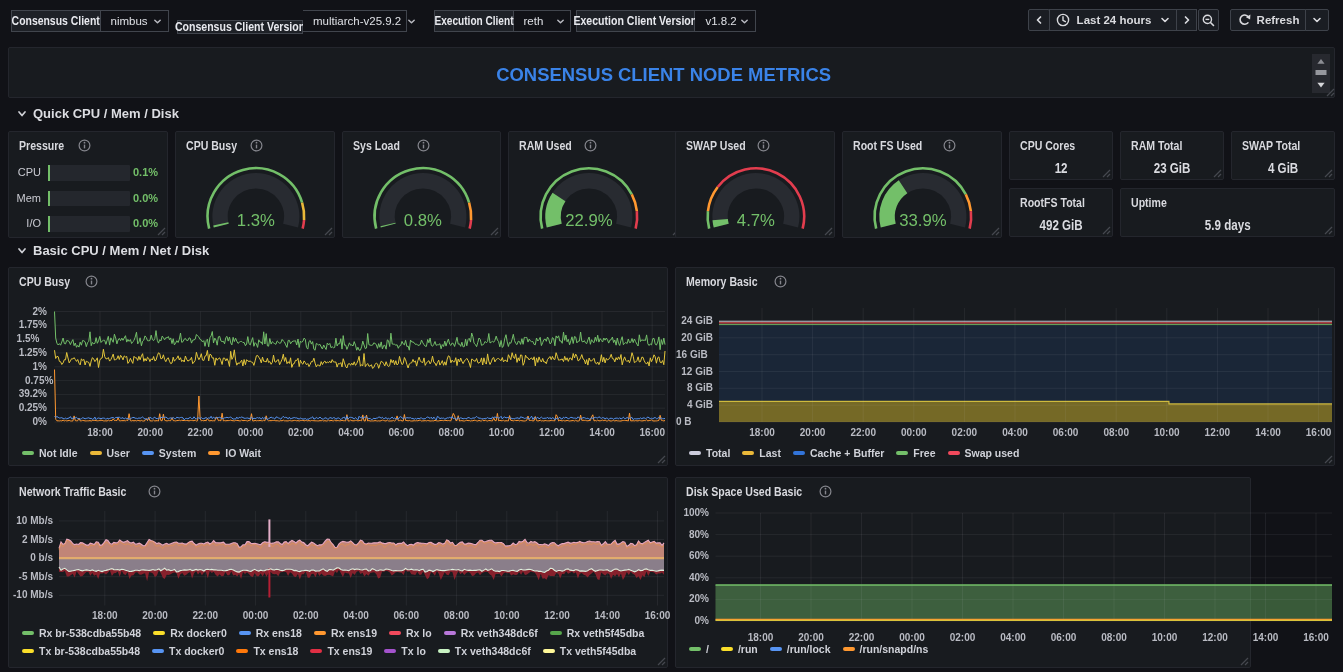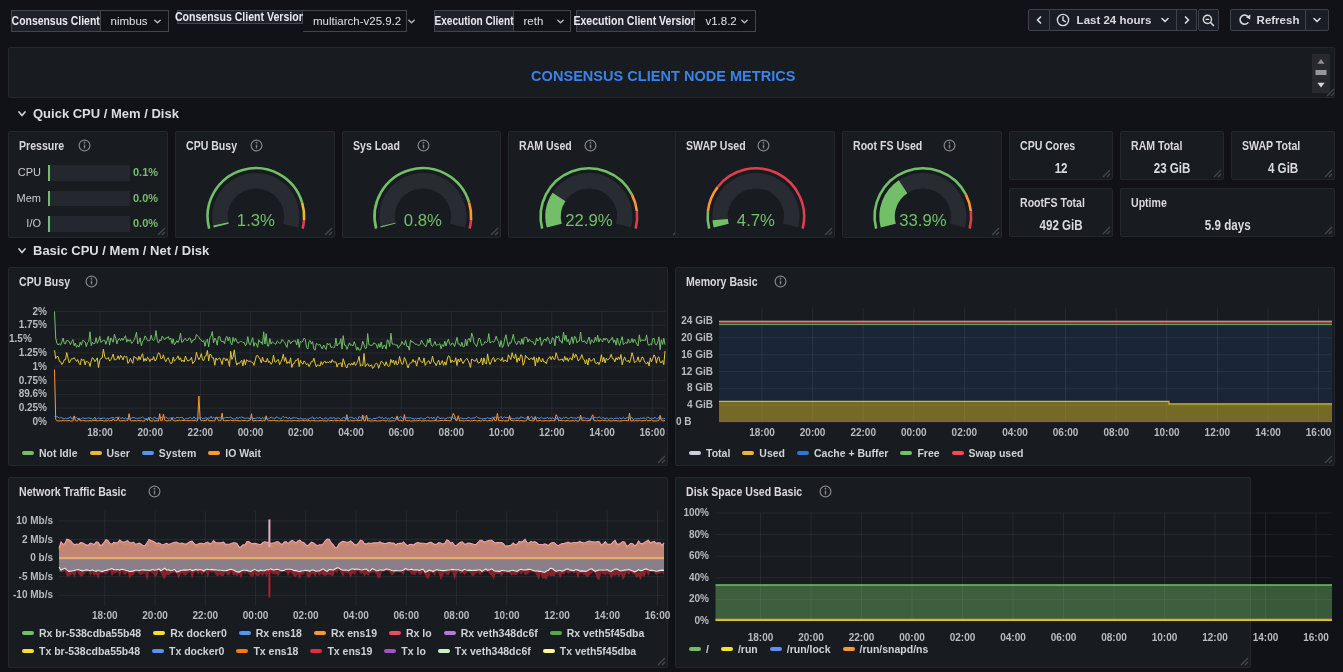--- a/index.html
+++ b/index.html
@@ -20,21 +20,21 @@
 .statv{position:absolute;width:100%;text-align:center;font-size:14.5px;font-weight:700;color:#dadbe0;transform:scaleX(0.8);}
 .axl{position:absolute;font-size:10px;font-weight:700;color:#b9bbc3;white-space:nowrap;}
 </style></head><body>
 <div class="vlab" style="left:11px;top:10px;width:89.5px;height:22px">
     <span style="transform:scaleX(0.87);white-space:nowrap">Consensus Client</span>
   </div>
 <div class="vval" style="left:100.5px;top:10px;width:68.5px;height:22px">nimbus</div>
 <svg class="abs" style="left:152.5px;top:17px" width="9" height="9" viewBox="0 0 10 10">
     <polyline points="2,3.5 5,6.5 8,3.5" fill="none" stroke="#b9bac1" stroke-width="1.6" stroke-linecap="round" stroke-linejoin="round"></polyline>
   </svg>
-<div class="vlab" style="left:177px;top:10px;width:126px;height:14px">
+<div class="vlab" style="left:177px;top:20px;width:126px;height:14px">
     <span style="transform:scaleX(0.88);white-space:nowrap">Consensus Client Version</span>
   </div>
 <div class="vval" style="left:303px;top:10px;width:104px;height:22px">multiarch-v25.9.2</div>
 <svg class="abs" style="left:407px;top:17px" width="9" height="9" viewBox="0 0 10 10">
     <polyline points="2,3.5 5,6.5 8,3.5" fill="none" stroke="#b9bac1" stroke-width="1.6" stroke-linecap="round" stroke-linejoin="round"></polyline>
   </svg>
 <div class="vlab" style="left:433.5px;top:10px;width:80px;height:22px">
     <span style="transform:scaleX(0.84);white-space:nowrap">Execution Client</span>
   </div>
 <div class="vval" style="left:513.5px;top:10px;width:57px;height:22px">reth</div>
@@ -81,21 +81,21 @@
       <polygon points="13.4,1.6 13.1,6.6 9.0,4.2" fill="#d9dade"></polygon>
     </svg>
     <span>Refresh</span>
   </div>
 <div class="tbtn" style="left:1305px;top:9px;width:24px;height:22px;border-top-left-radius:0;border-bottom-left-radius:0">
     <svg width="10" height="10" viewBox="0 0 10 10">
       <polyline points="2,3.5 5,6.5 8,3.5" fill="none" stroke="#d9dade" stroke-width="1.6" stroke-linecap="round" stroke-linejoin="round"></polyline>
     </svg>
   </div>
 <div class="panel" style="left:8px;top:47px;width:1327px;height:50.5px"></div>
-<div class="abs" style="left:8px;top:47px;width:1311px;height:50.5px;padding-top:6px;box-sizing:border-box;display:flex;align-items:center;justify-content:center;font-size:15px;font-weight:700;color:#3a83e8;">
+<div class="abs" style="left:8px;top:47px;width:1311px;height:50.5px;padding-top:6px;box-sizing:border-box;display:flex;align-items:center;justify-content:center;font-size:19px;font-weight:700;color:#3a83e8;">
     <span style="transform:scaleX(0.97)">CONSENSUS CLIENT NODE METRICS</span>
   </div>
 <div class="abs" style="left:1311.5px;top:54px;width:18px;height:39px;background:#27292f"><svg width="18" height="39" viewBox="0 0 18 39">
       <polygon points="9,5 12.6,9.8 5.4,9.8" fill="#8c8e94"></polygon>
       <rect x="3.5" y="16" width="11" height="5" fill="#95979d"></rect>
       <polygon points="9,33.6 12.6,28.8 5.4,28.8" fill="#d6d7da"></polygon>
     </svg></div>
 <svg class="abs" style="left:1326px;top:88px" width="9" height="9" viewBox="0 0 9 9">
     <line x1="8" y1="1" x2="1" y2="8" stroke="#45484f" stroke-width="1.2"></line>
     <line x1="8" y1="5" x2="5" y2="8" stroke="#45484f" stroke-width="1.2"></line>
@@ -304,25 +304,25 @@
       <line x1="542.8" y1="43.5" x2="542.8" y2="154.0" stroke="rgba(204,204,220,0.08)" stroke-width="1"></line>
       <line x1="593.0" y1="43.5" x2="593.0" y2="154.0" stroke="rgba(204,204,220,0.08)" stroke-width="1"></line>
       <line x1="643.2" y1="43.5" x2="643.2" y2="154.0" stroke="rgba(204,204,220,0.08)" stroke-width="1"></line>
       <path d="M45.5,101.5 L46.7,151.2 L47.9,152.8 L49.2,152.8 L50.4,152.9 L51.6,152.7 L52.8,152.9 L54.1,152.1 L55.3,152.9 L56.5,152.4 L57.7,152.9 L59.0,152.7 L60.2,152.4 L61.4,152.9 L62.6,153.0 L63.9,152.9 L65.1,147.9 L66.3,152.6 L67.5,152.8 L68.7,152.8 L70.0,150.1 L71.2,152.9 L72.4,152.8 L73.6,152.4 L74.9,152.6 L76.1,152.9 L77.3,152.9 L78.5,152.8 L79.8,152.8 L81.0,152.6 L82.2,153.0 L83.4,152.5 L84.7,152.5 L85.9,152.3 L87.1,152.6 L88.3,152.8 L89.5,152.7 L90.8,152.4 L92.0,152.2 L93.2,152.4 L94.4,152.8 L95.7,152.9 L96.9,152.8 L98.1,153.0 L99.3,152.1 L100.6,152.8 L101.8,152.4 L103.0,152.7 L104.2,150.8 L105.4,152.5 L106.7,152.4 L107.9,152.6 L109.1,149.7 L110.3,152.7 L111.6,152.8 L112.8,152.6 L114.0,152.7 L115.2,152.6 L116.5,152.8 L117.7,152.1 L118.9,152.5 L120.1,145.7 L121.4,152.7 L122.6,152.9 L123.8,152.5 L125.0,152.9 L126.2,152.5 L127.5,152.9 L128.7,152.5 L129.9,152.5 L131.1,153.0 L132.4,152.4 L133.6,152.9 L134.8,153.0 L136.0,152.6 L137.3,150.9 L138.5,152.7 L139.7,149.4 L140.9,152.7 L142.2,152.9 L143.4,152.9 L144.6,152.0 L145.8,153.0 L147.0,152.7 L148.3,152.7 L149.5,153.0 L150.7,145.7 L151.9,152.7 L153.2,152.7 L154.4,146.2 L155.6,152.2 L156.8,152.7 L158.1,152.9 L159.3,152.6 L160.5,152.6 L161.7,152.7 L163.0,149.7 L164.2,152.6 L165.4,152.7 L166.6,152.9 L167.8,152.6 L169.1,152.5 L170.3,152.2 L171.5,152.7 L172.7,152.2 L174.0,152.5 L175.2,152.5 L176.4,152.6 L177.6,152.5 L178.9,152.6 L180.1,152.9 L181.3,152.4 L182.5,152.4 L183.7,152.6 L185.0,152.7 L186.2,152.0 L187.4,153.0 L188.6,152.7 L189.9,128.0 L191.1,150.5 L192.3,152.8 L193.5,152.5 L194.8,152.8 L196.0,152.4 L197.2,152.8 L198.4,150.3 L199.7,152.6 L200.9,152.9 L202.1,152.5 L203.3,152.8 L204.5,152.7 L205.8,152.9 L207.0,149.2 L208.2,149.5 L209.4,152.7 L210.7,152.3 L211.9,152.8 L213.1,145.2 L214.3,152.8 L215.6,152.6 L216.8,152.8 L218.0,152.6 L219.2,152.6 L220.5,152.5 L221.7,152.1 L222.9,152.6 L224.1,152.7 L225.3,152.9 L226.6,152.4 L227.8,152.4 L229.0,152.5 L230.2,152.8 L231.5,152.8 L232.7,152.0 L233.9,152.7 L235.1,152.5 L236.4,152.5 L237.6,152.7 L238.8,153.0 L240.0,152.3 L241.3,152.2 L242.5,145.7 L243.7,152.9 L244.9,152.9 L246.1,152.4 L247.4,152.8 L248.6,152.6 L249.8,152.7 L251.0,152.5 L252.3,152.7 L253.5,152.8 L254.7,152.2 L255.9,152.9 L257.2,147.8 L258.4,152.0 L259.6,152.8 L260.8,152.6 L262.1,152.7 L263.3,152.5 L264.5,152.5 L265.7,152.5 L266.9,152.8 L268.2,152.7 L269.4,152.9 L270.6,153.0 L271.8,152.6 L273.1,152.8 L274.3,152.1 L275.5,152.8 L276.7,152.8 L278.0,152.9 L279.2,152.9 L280.4,152.5 L281.6,152.7 L282.8,152.9 L284.1,152.7 L285.3,152.4 L286.5,152.5 L287.7,152.8 L289.0,152.6 L290.2,153.0 L291.4,152.5 L292.6,152.5 L293.9,152.3 L295.1,152.9 L296.3,152.5 L297.5,152.6 L298.8,152.9 L300.0,152.5 L301.2,153.0 L302.4,152.5 L303.6,152.6 L304.9,152.7 L306.1,152.8 L307.3,152.8 L308.5,152.9 L309.8,152.9 L311.0,152.6 L312.2,152.8 L313.4,152.2 L314.7,153.0 L315.9,152.6 L317.1,153.0 L318.3,152.9 L319.6,152.1 L320.8,152.9 L322.0,152.4 L323.2,152.7 L324.4,152.9 L325.7,152.1 L326.9,152.9 L328.1,152.6 L329.3,152.6 L330.6,152.8 L331.8,152.7 L333.0,152.2 L334.2,152.7 L335.5,152.7 L336.7,152.9 L337.9,146.7 L339.1,153.0 L340.4,152.9 L341.6,152.0 L342.8,152.7 L344.0,152.8 L345.2,152.8 L346.5,152.4 L347.7,152.4 L348.9,152.9 L350.1,152.6 L351.4,152.4 L352.6,152.8 L353.8,146.9 L355.0,152.9 L356.3,153.0 L357.5,147.0 L358.7,153.0 L359.9,152.5 L361.1,153.0 L362.4,152.9 L363.6,152.9 L364.8,152.9 L366.0,152.6 L367.3,152.8 L368.5,153.0 L369.7,152.8 L370.9,153.0 L372.2,152.7 L373.4,152.1 L374.6,152.4 L375.8,152.8 L377.1,153.0 L378.3,152.0 L379.5,152.9 L380.7,153.0 L381.9,152.9 L383.2,152.9 L384.4,152.4 L385.6,153.0 L386.8,152.1 L388.1,147.9 L389.3,152.7 L390.5,152.6 L391.7,152.2 L393.0,152.9 L394.2,153.0 L395.4,146.5 L396.6,152.5 L397.9,152.5 L399.1,152.9 L400.3,152.4 L401.5,152.9 L402.7,153.0 L404.0,152.9 L405.2,152.7 L406.4,152.8 L407.6,152.7 L408.9,152.8 L410.1,152.3 L411.3,152.2 L412.5,153.0 L413.8,152.8 L415.0,152.8 L416.2,152.6 L417.4,152.9 L418.7,152.5 L419.9,152.7 L421.1,153.0 L422.3,152.9 L423.5,152.8 L424.8,152.9 L426.0,152.3 L427.2,152.7 L428.4,152.9 L429.7,152.9 L430.9,152.6 L432.1,152.5 L433.3,152.5 L434.6,152.7 L435.8,152.3 L437.0,152.4 L438.2,152.7 L439.4,152.5 L440.7,152.7 L441.9,152.8 L443.1,149.1 L444.3,145.4 L445.6,147.8 L446.8,152.5 L448.0,152.6 L449.2,147.7 L450.5,153.0 L451.7,152.7 L452.9,152.6 L454.1,152.9 L455.4,153.0 L456.6,152.6 L457.8,152.2 L459.0,152.7 L460.2,152.5 L461.5,153.0 L462.7,152.7 L463.9,152.8 L465.1,152.2 L466.4,152.4 L467.6,152.8 L468.8,153.0 L470.0,152.4 L471.3,152.9 L472.5,152.9 L473.7,151.8 L474.9,153.0 L476.2,152.1 L477.4,152.7 L478.6,153.0 L479.8,152.5 L481.0,152.6 L482.3,152.8 L483.5,152.9 L484.7,149.7 L485.9,152.6 L487.2,152.7 L488.4,145.4 L489.6,152.8 L490.8,152.4 L492.1,152.7 L493.3,152.7 L494.5,152.3 L495.7,153.0 L497.0,152.7 L498.2,152.8 L499.4,152.9 L500.6,147.6 L501.8,152.4 L503.1,152.5 L504.3,152.9 L505.5,152.2 L506.7,152.5 L508.0,152.6 L509.2,152.2 L510.4,152.9 L511.6,152.5 L512.9,152.7 L514.1,152.9 L515.3,153.0 L516.5,152.8 L517.8,152.3 L519.0,148.0 L520.2,152.4 L521.4,152.5 L522.6,152.4 L523.9,152.9 L525.1,152.7 L526.3,148.5 L527.5,152.6 L528.8,152.9 L530.0,152.8 L531.2,152.1 L532.4,152.9 L533.7,152.7 L534.9,153.0 L536.1,152.5 L537.3,152.7 L538.5,152.8 L539.8,152.8 L541.0,152.8 L542.2,152.3 L543.4,152.6 L544.7,152.7 L545.9,152.8 L547.1,146.7 L548.3,148.4 L549.6,153.0 L550.8,152.2 L552.0,152.6 L553.2,152.9 L554.5,152.4 L555.7,152.9 L556.9,152.8 L558.1,152.4 L559.3,152.7 L560.6,153.0 L561.8,152.8 L563.0,152.7 L564.2,152.5 L565.5,153.0 L566.7,152.2 L567.9,153.0 L569.1,153.0 L570.4,152.7 L571.6,147.0 L572.8,152.4 L574.0,152.2 L575.3,152.4 L576.5,152.3 L577.7,152.7 L578.9,152.8 L580.1,152.5 L581.4,152.5 L582.6,148.8 L583.8,146.8 L585.0,152.9 L586.3,152.5 L587.5,152.9 L588.7,152.1 L589.9,152.8 L591.2,152.8 L592.4,152.5 L593.6,152.1 L594.8,152.7 L596.1,152.0 L597.3,152.9 L598.5,152.9 L599.7,152.2 L600.9,152.9 L602.2,153.0 L603.4,152.7 L604.6,152.3 L605.8,153.0 L607.1,152.5 L608.3,152.8 L609.5,152.9 L610.7,153.0 L612.0,153.0 L613.2,152.6 L614.4,152.5 L615.6,152.4 L616.8,152.5 L618.1,152.6 L619.3,153.0 L620.5,145.1 L621.7,152.9 L623.0,152.8 L624.2,152.7 L625.4,152.9 L626.6,152.6 L627.9,152.8 L629.1,152.9 L630.3,152.3 L631.5,152.7 L632.8,152.9 L634.0,152.8 L635.2,152.5 L636.4,152.7 L637.6,151.8 L638.9,153.0 L640.1,152.4 L641.3,152.5 L642.5,151.9 L643.8,152.8 L645.0,153.0 L646.2,152.9 L647.4,152.9 L648.7,152.7 L649.9,152.4 L651.1,147.3 L652.3,152.3 L653.6,152.6 L654.8,152.9 L656.0,152.5" fill="none" stroke="#FF9830" stroke-width="1" stroke-linejoin="round"></path>
       <path d="M45.5,148.5 L46.7,149.4 L47.9,148.5 L49.2,149.3 L50.4,150.0 L51.6,149.9 L52.8,149.7 L54.1,150.5 L55.3,150.8 L56.5,150.1 L57.7,150.8 L59.0,150.2 L60.2,150.1 L61.4,148.6 L62.6,150.7 L63.9,150.2 L65.1,150.2 L66.3,149.8 L67.5,149.4 L68.7,150.5 L70.0,150.7 L71.2,151.2 L72.4,150.7 L73.6,149.8 L74.9,150.1 L76.1,150.8 L77.3,150.4 L78.5,150.1 L79.8,149.8 L81.0,150.5 L82.2,150.3 L83.4,151.3 L84.7,150.9 L85.9,149.1 L87.1,151.6 L88.3,150.4 L89.5,150.0 L90.8,150.4 L92.0,150.7 L93.2,150.2 L94.4,150.1 L95.7,150.2 L96.9,151.4 L98.1,150.2 L99.3,150.7 L100.6,150.5 L101.8,150.0 L103.0,149.7 L104.2,149.5 L105.4,150.5 L106.7,149.5 L107.9,149.4 L109.1,149.4 L110.3,149.2 L111.6,150.2 L112.8,150.2 L114.0,149.6 L115.2,151.0 L116.5,150.0 L117.7,150.5 L118.9,150.4 L120.1,151.3 L121.4,150.7 L122.6,150.1 L123.8,149.5 L125.0,149.5 L126.2,150.2 L127.5,150.3 L128.7,150.7 L129.9,149.9 L131.1,150.3 L132.4,149.7 L133.6,149.0 L134.8,150.2 L136.0,151.1 L137.3,150.7 L138.5,151.1 L139.7,150.9 L140.9,149.3 L142.2,150.0 L143.4,151.1 L144.6,149.7 L145.8,149.3 L147.0,150.4 L148.3,150.6 L149.5,150.4 L150.7,149.9 L151.9,149.7 L153.2,149.3 L154.4,149.3 L155.6,149.3 L156.8,149.2 L158.1,149.7 L159.3,151.1 L160.5,150.2 L161.7,149.9 L163.0,150.4 L164.2,149.5 L165.4,150.4 L166.6,150.7 L167.8,149.2 L169.1,149.7 L170.3,150.0 L171.5,149.5 L172.7,149.4 L174.0,149.9 L175.2,151.8 L176.4,150.6 L177.6,150.4 L178.9,150.8 L180.1,150.0 L181.3,149.3 L182.5,150.5 L183.7,150.9 L185.0,148.8 L186.2,150.4 L187.4,150.9 L188.6,150.0 L189.9,149.9 L191.1,150.6 L192.3,149.6 L193.5,150.5 L194.8,150.7 L196.0,150.0 L197.2,149.6 L198.4,150.6 L199.7,149.9 L200.9,150.2 L202.1,148.3 L203.3,150.6 L204.5,149.2 L205.8,150.2 L207.0,150.2 L208.2,149.7 L209.4,149.5 L210.7,149.3 L211.9,149.9 L213.1,150.5 L214.3,150.5 L215.6,149.8 L216.8,149.7 L218.0,149.2 L219.2,149.9 L220.5,149.4 L221.7,149.1 L222.9,150.0 L224.1,151.1 L225.3,150.9 L226.6,151.1 L227.8,149.1 L229.0,150.7 L230.2,149.3 L231.5,149.7 L232.7,149.0 L233.9,149.5 L235.1,150.2 L236.4,150.3 L237.6,150.1 L238.8,150.0 L240.0,150.5 L241.3,150.2 L242.5,149.1 L243.7,151.3 L244.9,150.0 L246.1,150.7 L247.4,150.0 L248.6,149.6 L249.8,150.2 L251.0,149.6 L252.3,151.2 L253.5,149.4 L254.7,150.5 L255.9,149.7 L257.2,150.0 L258.4,151.8 L259.6,150.6 L260.8,150.0 L262.1,149.1 L263.3,149.9 L264.5,150.0 L265.7,151.1 L266.9,149.2 L268.2,148.9 L269.4,150.1 L270.6,150.3 L271.8,151.2 L273.1,149.5 L274.3,148.3 L275.5,149.7 L276.7,149.3 L278.0,149.8 L279.2,150.8 L280.4,149.2 L281.6,151.0 L282.8,150.3 L284.1,149.9 L285.3,149.5 L286.5,149.9 L287.7,149.9 L289.0,150.6 L290.2,151.0 L291.4,150.1 L292.6,150.6 L293.9,151.0 L295.1,151.0 L296.3,150.5 L297.5,151.4 L298.8,151.0 L300.0,151.2 L301.2,150.0 L302.4,149.9 L303.6,148.8 L304.9,151.1 L306.1,150.6 L307.3,149.5 L308.5,150.3 L309.8,150.3 L311.0,149.0 L312.2,150.4 L313.4,150.9 L314.7,151.0 L315.9,149.9 L317.1,149.9 L318.3,151.0 L319.6,150.8 L320.8,149.8 L322.0,149.7 L323.2,150.6 L324.4,149.7 L325.7,149.8 L326.9,151.3 L328.1,150.3 L329.3,149.9 L330.6,150.5 L331.8,151.6 L333.0,150.3 L334.2,149.6 L335.5,149.1 L336.7,151.6 L337.9,148.4 L339.1,150.9 L340.4,149.5 L341.6,149.3 L342.8,149.5 L344.0,150.0 L345.2,150.9 L346.5,149.7 L347.7,150.6 L348.9,151.8 L350.1,148.3 L351.4,149.7 L352.6,148.9 L353.8,150.7 L355.0,149.2 L356.3,149.1 L357.5,149.1 L358.7,150.1 L359.9,150.9 L361.1,150.3 L362.4,151.6 L363.6,151.3 L364.8,150.1 L366.0,150.8 L367.3,150.2 L368.5,150.2 L369.7,148.9 L370.9,149.3 L372.2,150.2 L373.4,149.3 L374.6,150.6 L375.8,150.4 L377.1,149.5 L378.3,151.0 L379.5,150.3 L380.7,151.0 L381.9,150.1 L383.2,149.1 L384.4,150.6 L385.6,150.0 L386.8,150.7 L388.1,150.9 L389.3,151.0 L390.5,149.2 L391.7,148.6 L393.0,149.8 L394.2,150.6 L395.4,149.7 L396.6,150.4 L397.9,149.6 L399.1,149.9 L400.3,149.9 L401.5,149.7 L402.7,150.5 L404.0,150.4 L405.2,151.3 L406.4,150.4 L407.6,151.1 L408.9,150.2 L410.1,150.8 L411.3,150.1 L412.5,149.8 L413.8,151.1 L415.0,150.7 L416.2,150.8 L417.4,149.6 L418.7,149.0 L419.9,149.6 L421.1,150.4 L422.3,149.2 L423.5,151.1 L424.8,149.1 L426.0,150.6 L427.2,152.0 L428.4,148.4 L429.7,149.1 L430.9,150.8 L432.1,150.0 L433.3,150.3 L434.6,150.1 L435.8,151.1 L437.0,150.6 L438.2,149.8 L439.4,150.0 L440.7,149.3 L441.9,150.1 L443.1,148.6 L444.3,150.6 L445.6,150.0 L446.8,151.4 L448.0,151.0 L449.2,149.3 L450.5,150.8 L451.7,149.8 L452.9,150.2 L454.1,150.8 L455.4,150.4 L456.6,150.5 L457.8,150.5 L459.0,149.6 L460.2,149.7 L461.5,150.5 L462.7,150.7 L463.9,149.9 L465.1,150.2 L466.4,149.5 L467.6,148.4 L468.8,149.6 L470.0,150.2 L471.3,150.2 L472.5,150.7 L473.7,150.7 L474.9,150.8 L476.2,150.4 L477.4,150.4 L478.6,149.6 L479.8,150.4 L481.0,150.3 L482.3,150.9 L483.5,149.0 L484.7,149.8 L485.9,148.9 L487.2,149.6 L488.4,149.1 L489.6,150.3 L490.8,149.7 L492.1,148.3 L493.3,150.9 L494.5,149.4 L495.7,149.0 L497.0,149.9 L498.2,149.6 L499.4,149.3 L500.6,150.6 L501.8,149.9 L503.1,150.7 L504.3,150.6 L505.5,150.6 L506.7,150.2 L508.0,150.0 L509.2,149.8 L510.4,151.1 L511.6,148.8 L512.9,149.3 L514.1,149.6 L515.3,150.4 L516.5,150.2 L517.8,149.8 L519.0,149.9 L520.2,151.3 L521.4,149.6 L522.6,148.2 L523.9,151.4 L525.1,149.5 L526.3,149.9 L527.5,150.2 L528.8,149.2 L530.0,150.9 L531.2,150.0 L532.4,149.1 L533.7,150.3 L534.9,150.4 L536.1,150.1 L537.3,150.4 L538.5,149.1 L539.8,150.8 L541.0,149.5 L542.2,151.0 L543.4,149.7 L544.7,150.2 L545.9,151.9 L547.1,150.1 L548.3,150.9 L549.6,150.4 L550.8,149.1 L552.0,150.9 L553.2,150.9 L554.5,149.2 L555.7,150.1 L556.9,149.1 L558.1,149.9 L559.3,150.7 L560.6,150.2 L561.8,149.3 L563.0,149.5 L564.2,150.1 L565.5,150.1 L566.7,150.2 L567.9,150.5 L569.1,148.8 L570.4,150.1 L571.6,150.9 L572.8,150.5 L574.0,149.6 L575.3,149.7 L576.5,150.2 L577.7,150.6 L578.9,150.1 L580.1,151.3 L581.4,151.0 L582.6,149.6 L583.8,150.5 L585.0,149.9 L586.3,149.3 L587.5,149.7 L588.7,150.1 L589.9,148.7 L591.2,149.7 L592.4,150.4 L593.6,149.6 L594.8,149.9 L596.1,150.7 L597.3,150.1 L598.5,150.2 L599.7,151.5 L600.9,150.3 L602.2,150.3 L603.4,150.4 L604.6,151.3 L605.8,150.4 L607.1,150.2 L608.3,150.1 L609.5,150.9 L610.7,149.7 L612.0,151.0 L613.2,150.3 L614.4,149.2 L615.6,150.6 L616.8,150.5 L618.1,149.4 L619.3,150.4 L620.5,150.3 L621.7,150.0 L623.0,149.4 L624.2,151.6 L625.4,150.7 L626.6,150.8 L627.9,150.9 L629.1,150.7 L630.3,150.7 L631.5,149.9 L632.8,150.7 L634.0,150.0 L635.2,149.9 L636.4,150.6 L637.6,150.0 L638.9,149.0 L640.1,149.9 L641.3,150.6 L642.5,150.2 L643.8,150.8 L645.0,149.9 L646.2,149.5 L647.4,150.7 L648.7,150.3 L649.9,149.4 L651.1,150.5 L652.3,150.0 L653.6,150.8 L654.8,150.7 L656.0,150.5" fill="none" stroke="#5794F2" stroke-width="1" stroke-linejoin="round"></path>
       <path d="M45.5,82.2 L46.7,90.5 L47.9,88.3 L49.2,88.7 L50.4,93.4 L51.6,93.7 L52.8,96.5 L54.1,94.9 L55.3,91.7 L56.5,91.8 L57.7,84.5 L59.0,90.0 L60.2,94.9 L61.4,92.9 L62.6,90.7 L63.9,91.0 L65.1,89.6 L66.3,91.5 L67.5,93.4 L68.7,91.5 L70.0,95.2 L71.2,96.9 L72.4,90.8 L73.6,92.5 L74.9,91.4 L76.1,97.0 L77.3,93.2 L78.5,93.8 L79.8,94.5 L81.0,98.4 L82.2,93.0 L83.4,89.6 L84.7,91.0 L85.9,93.6 L87.1,92.0 L88.3,89.8 L89.5,99.5 L90.8,92.2 L92.0,90.3 L93.2,89.9 L94.4,81.2 L95.7,88.6 L96.9,90.8 L98.1,90.8 L99.3,89.5 L100.6,93.1 L101.8,91.7 L103.0,89.1 L104.2,86.1 L105.4,92.0 L106.7,91.6 L107.9,90.9 L109.1,87.7 L110.3,91.5 L111.6,87.3 L112.8,89.1 L114.0,91.9 L115.2,87.9 L116.5,89.1 L117.7,88.4 L118.9,95.4 L120.1,93.8 L121.4,90.3 L122.6,93.0 L123.8,95.4 L125.0,88.3 L126.2,89.8 L127.5,89.8 L128.7,92.5 L129.9,88.3 L131.1,91.8 L132.4,88.1 L133.6,85.7 L134.8,93.4 L136.0,90.5 L137.3,93.0 L138.5,89.2 L139.7,90.3 L140.9,93.6 L142.2,90.8 L143.4,92.0 L144.6,88.5 L145.8,92.8 L147.0,92.2 L148.3,87.7 L149.5,84.8 L150.7,85.5 L151.9,90.8 L153.2,90.4 L154.4,86.8 L155.6,91.4 L156.8,93.7 L158.1,90.7 L159.3,89.8 L160.5,93.3 L161.7,95.6 L163.0,95.0 L164.2,89.2 L165.4,93.2 L166.6,91.5 L167.8,90.5 L169.1,87.8 L170.3,92.0 L171.5,89.7 L172.7,93.6 L174.0,92.1 L175.2,94.0 L176.4,88.0 L177.6,91.2 L178.9,93.2 L180.1,92.2 L181.3,91.8 L182.5,89.3 L183.7,95.7 L185.0,94.1 L186.2,92.3 L187.4,84.3 L188.6,88.7 L189.9,91.7 L191.1,89.4 L192.3,85.7 L193.5,92.1 L194.8,92.5 L196.0,88.1 L197.2,87.7 L198.4,82.4 L199.7,92.9 L200.9,86.2 L202.1,86.9 L203.3,90.1 L204.5,89.8 L205.8,97.3 L207.0,89.9 L208.2,92.3 L209.4,90.6 L210.7,89.9 L211.9,92.8 L213.1,96.5 L214.3,90.1 L215.6,90.1 L216.8,92.9 L218.0,90.6 L219.2,93.0 L220.5,98.4 L221.7,83.3 L222.9,91.4 L224.1,89.1 L225.3,81.8 L226.6,92.2 L227.8,97.2 L229.0,94.8 L230.2,95.7 L231.5,93.8 L232.7,92.2 L233.9,98.0 L235.1,91.5 L236.4,96.7 L237.6,91.7 L238.8,92.9 L240.0,93.5 L241.3,92.9 L242.5,94.2 L243.7,94.4 L244.9,97.4 L246.1,92.9 L247.4,87.8 L248.6,87.4 L249.8,89.3 L251.0,91.0 L252.3,94.9 L253.5,89.1 L254.7,93.3 L255.9,93.3 L257.2,94.0 L258.4,90.3 L259.6,94.5 L260.8,93.5 L262.1,96.3 L263.3,94.4 L264.5,87.1 L265.7,93.6 L266.9,94.2 L268.2,92.1 L269.4,91.6 L270.6,96.7 L271.8,94.2 L273.1,91.2 L274.3,86.2 L275.5,93.4 L276.7,89.5 L278.0,95.7 L279.2,93.7 L280.4,95.4 L281.6,89.8 L282.8,99.4 L284.1,95.9 L285.3,95.5 L286.5,92.3 L287.7,92.5 L289.0,90.3 L290.2,98.6 L291.4,92.2 L292.6,95.1 L293.9,96.2 L295.1,92.9 L296.3,94.6 L297.5,96.8 L298.8,95.5 L300.0,98.6 L301.2,96.3 L302.4,93.5 L303.6,93.7 L304.9,90.2 L306.1,95.2 L307.3,98.9 L308.5,96.8 L309.8,97.3 L311.0,98.1 L312.2,93.6 L313.4,96.6 L314.7,94.0 L315.9,93.0 L317.1,95.2 L318.3,93.9 L319.6,94.7 L320.8,93.2 L322.0,94.9 L323.2,91.6 L324.4,93.9 L325.7,94.0 L326.9,94.0 L328.1,99.1 L329.3,95.6 L330.6,95.9 L331.8,94.6 L333.0,98.9 L334.2,90.7 L335.5,94.9 L336.7,98.6 L337.9,100.0 L339.1,96.1 L340.4,95.5 L341.6,97.3 L342.8,95.1 L344.0,97.1 L345.2,93.8 L346.5,97.4 L347.7,95.5 L348.9,92.7 L350.1,88.3 L351.4,98.2 L352.6,96.7 L353.8,97.7 L355.0,85.5 L356.3,98.6 L357.5,96.8 L358.7,95.5 L359.9,98.1 L361.1,98.1 L362.4,96.7 L363.6,100.4 L364.8,99.4 L366.0,96.6 L367.3,95.0 L368.5,95.9 L369.7,100.3 L370.9,96.7 L372.2,93.2 L373.4,93.9 L374.6,95.6 L375.8,97.9 L377.1,93.7 L378.3,97.0 L379.5,98.5 L380.7,97.6 L381.9,91.4 L383.2,94.7 L384.4,92.1 L385.6,96.7 L386.8,92.7 L388.1,97.0 L389.3,95.7 L390.5,88.4 L391.7,93.1 L393.0,96.6 L394.2,95.5 L395.4,89.5 L396.6,91.9 L397.9,96.5 L399.1,100.0 L400.3,95.9 L401.5,95.1 L402.7,94.8 L404.0,91.4 L405.2,94.2 L406.4,92.8 L407.6,98.1 L408.9,92.6 L410.1,89.2 L411.3,92.8 L412.5,94.2 L413.8,94.5 L415.0,89.9 L416.2,97.4 L417.4,95.1 L418.7,93.5 L419.9,92.7 L421.1,95.9 L422.3,93.8 L423.5,88.1 L424.8,94.3 L426.0,95.0 L427.2,97.7 L428.4,94.6 L429.7,92.1 L430.9,97.1 L432.1,95.1 L433.3,92.6 L434.6,97.3 L435.8,93.8 L437.0,97.2 L438.2,91.1 L439.4,87.8 L440.7,88.6 L441.9,94.8 L443.1,92.1 L444.3,93.8 L445.6,93.8 L446.8,89.7 L448.0,97.6 L449.2,91.0 L450.5,94.0 L451.7,90.0 L452.9,93.3 L454.1,95.6 L455.4,93.0 L456.6,91.7 L457.8,90.4 L459.0,92.3 L460.2,95.0 L461.5,99.5 L462.7,91.0 L463.9,91.5 L465.1,93.0 L466.4,93.2 L467.6,90.5 L468.8,94.6 L470.0,95.2 L471.3,93.8 L472.5,89.9 L473.7,97.0 L474.9,89.8 L476.2,94.8 L477.4,96.1 L478.6,85.9 L479.8,93.2 L481.0,96.5 L482.3,93.9 L483.5,90.3 L484.7,89.5 L485.9,93.9 L487.2,91.6 L488.4,90.7 L489.6,90.5 L490.8,91.6 L492.1,92.7 L493.3,89.5 L494.5,93.9 L495.7,92.3 L497.0,92.3 L498.2,93.9 L499.4,86.7 L500.6,89.2 L501.8,91.7 L503.1,84.7 L504.3,88.9 L505.5,90.5 L506.7,85.9 L508.0,94.4 L509.2,89.8 L510.4,92.9 L511.6,86.9 L512.9,87.3 L514.1,97.3 L515.3,94.6 L516.5,87.2 L517.8,89.7 L519.0,89.8 L520.2,92.0 L521.4,90.5 L522.6,89.9 L523.9,91.9 L525.1,88.8 L526.3,97.9 L527.5,89.9 L528.8,94.4 L530.0,88.9 L531.2,92.2 L532.4,94.0 L533.7,90.4 L534.9,94.0 L536.1,93.9 L537.3,95.7 L538.5,91.5 L539.8,90.0 L541.0,88.5 L542.2,91.7 L543.4,88.4 L544.7,91.2 L545.9,91.5 L547.1,84.7 L548.3,88.3 L549.6,92.2 L550.8,91.9 L552.0,91.6 L553.2,90.9 L554.5,93.6 L555.7,88.3 L556.9,92.2 L558.1,89.8 L559.3,93.4 L560.6,90.1 L561.8,90.0 L563.0,92.2 L564.2,85.5 L565.5,90.0 L566.7,86.1 L567.9,88.4 L569.1,92.9 L570.4,92.1 L571.6,89.8 L572.8,86.6 L574.0,90.9 L575.3,91.8 L576.5,96.0 L577.7,91.6 L578.9,97.1 L580.1,90.0 L581.4,93.0 L582.6,93.0 L583.8,91.6 L585.0,90.3 L586.3,95.0 L587.5,95.9 L588.7,94.0 L589.9,96.7 L591.2,93.7 L592.4,86.7 L593.6,94.0 L594.8,89.3 L596.1,94.9 L597.3,90.3 L598.5,92.0 L599.7,91.3 L600.9,89.6 L602.2,86.3 L603.4,90.6 L604.6,90.8 L605.8,93.9 L607.1,89.6 L608.3,91.9 L609.5,88.9 L610.7,91.4 L612.0,86.5 L613.2,96.8 L614.4,92.1 L615.6,88.9 L616.8,92.3 L618.1,93.6 L619.3,92.1 L620.5,94.8 L621.7,91.1 L623.0,84.7 L624.2,88.3 L625.4,94.6 L626.6,94.0 L627.9,92.7 L629.1,88.8 L630.3,93.9 L631.5,93.6 L632.8,89.2 L634.0,89.3 L635.2,92.8 L636.4,94.9 L637.6,96.1 L638.9,93.8 L640.1,98.0 L641.3,89.8 L642.5,93.7 L643.8,90.6 L645.0,86.8 L646.2,88.8 L647.4,95.2 L648.7,89.7 L649.9,88.9 L651.1,94.2 L652.3,94.8 L653.6,92.5 L654.8,96.7 L656.0,83.0" fill="none" stroke="#E3C63B" stroke-width="1" stroke-linejoin="round"></path>
       <path d="M45.5,43.5 L46.7,70.0 L47.9,75.2 L49.2,77.0 L50.4,75.6 L51.6,77.2 L52.8,74.0 L54.1,70.0 L55.3,75.5 L56.5,75.9 L57.7,72.5 L59.0,72.8 L60.2,73.5 L61.4,76.6 L62.6,73.8 L63.9,71.6 L65.1,77.7 L66.3,75.0 L67.5,79.3 L68.7,77.4 L70.0,79.1 L71.2,74.1 L72.4,77.2 L73.6,72.5 L74.9,72.8 L76.1,73.8 L77.3,78.7 L78.5,74.8 L79.8,73.3 L81.0,63.8 L82.2,77.7 L83.4,74.4 L84.7,75.9 L85.9,75.3 L87.1,69.6 L88.3,75.3 L89.5,72.9 L90.8,68.4 L92.0,74.5 L93.2,73.0 L94.4,72.3 L95.7,72.4 L96.9,76.3 L98.1,72.3 L99.3,68.3 L100.6,77.1 L101.8,69.8 L103.0,72.0 L104.2,74.3 L105.4,66.2 L106.7,70.0 L107.9,75.9 L109.1,72.0 L110.3,70.4 L111.6,72.7 L112.8,70.1 L114.0,72.3 L115.2,70.0 L116.5,67.7 L117.7,74.1 L118.9,71.4 L120.1,73.4 L121.4,71.6 L122.6,75.5 L123.8,73.7 L125.0,72.5 L126.2,69.1 L127.5,64.2 L128.7,75.9 L129.9,74.2 L131.1,69.8 L132.4,77.8 L133.6,73.2 L134.8,72.1 L136.0,67.9 L137.3,69.6 L138.5,72.7 L139.7,72.8 L140.9,72.5 L142.2,67.1 L143.4,71.6 L144.6,72.6 L145.8,70.6 L147.0,62.6 L148.3,72.3 L149.5,75.1 L150.7,71.7 L151.9,73.0 L153.2,68.1 L154.4,69.7 L155.6,71.8 L156.8,69.7 L158.1,69.9 L159.3,68.5 L160.5,71.7 L161.7,69.9 L163.0,75.6 L164.2,70.7 L165.4,76.9 L166.6,75.2 L167.8,72.7 L169.1,74.5 L170.3,71.3 L171.5,65.0 L172.7,74.3 L174.0,73.7 L175.2,71.2 L176.4,70.4 L177.6,72.4 L178.9,72.5 L180.1,69.8 L181.3,70.4 L182.5,75.1 L183.7,72.2 L185.0,71.9 L186.2,71.2 L187.4,66.5 L188.6,67.9 L189.9,69.1 L191.1,71.5 L192.3,71.9 L193.5,74.0 L194.8,72.6 L196.0,78.3 L197.2,72.6 L198.4,71.2 L199.7,78.8 L200.9,69.8 L202.1,67.9 L203.3,63.5 L204.5,75.0 L205.8,70.1 L207.0,72.1 L208.2,77.2 L209.4,68.8 L210.7,68.3 L211.9,72.9 L213.1,73.6 L214.3,73.2 L215.6,75.8 L216.8,69.5 L218.0,68.4 L219.2,73.1 L220.5,69.0 L221.7,74.9 L222.9,76.9 L224.1,69.3 L225.3,73.6 L226.6,70.2 L227.8,73.2 L229.0,75.4 L230.2,74.3 L231.5,73.5 L232.7,73.4 L233.9,74.6 L235.1,74.4 L236.4,77.7 L237.6,76.0 L238.8,68.6 L240.0,75.7 L241.3,76.9 L242.5,72.8 L243.7,69.6 L244.9,78.3 L246.1,74.6 L247.4,75.9 L248.6,79.4 L249.8,71.8 L251.0,74.2 L252.3,74.0 L253.5,76.5 L254.7,63.8 L255.9,76.0 L257.2,65.6 L258.4,77.8 L259.6,78.2 L260.8,70.5 L262.1,76.1 L263.3,73.7 L264.5,74.8 L265.7,75.6 L266.9,76.3 L268.2,72.9 L269.4,74.0 L270.6,75.4 L271.8,74.9 L273.1,71.4 L274.3,73.0 L275.5,74.0 L276.7,76.9 L278.0,79.4 L279.2,72.4 L280.4,72.4 L281.6,75.8 L282.8,73.8 L284.1,73.1 L285.3,73.0 L286.5,72.7 L287.7,77.0 L289.0,71.0 L290.2,79.5 L291.4,73.1 L292.6,74.3 L293.9,73.2 L295.1,70.1 L296.3,71.4 L297.5,79.4 L298.8,81.1 L300.0,73.5 L301.2,72.5 L302.4,76.1 L303.6,73.6 L304.9,81.2 L306.1,82.2 L307.3,75.5 L308.5,76.2 L309.8,77.1 L311.0,76.3 L312.2,79.0 L313.4,81.0 L314.7,77.0 L315.9,79.5 L317.1,81.5 L318.3,75.0 L319.6,76.8 L320.8,75.4 L322.0,79.7 L323.2,78.7 L324.4,79.8 L325.7,79.4 L326.9,70.2 L328.1,78.0 L329.3,75.7 L330.6,75.8 L331.8,70.7 L333.0,81.1 L334.2,67.6 L335.5,77.2 L336.7,77.0 L337.9,81.4 L339.1,78.4 L340.4,74.8 L341.6,77.3 L342.8,76.8 L344.0,78.0 L345.2,73.6 L346.5,77.2 L347.7,82.2 L348.9,79.2 L350.1,82.2 L351.4,82.2 L352.6,78.8 L353.8,73.1 L355.0,77.0 L356.3,80.7 L357.5,80.0 L358.7,65.5 L359.9,76.7 L361.1,77.1 L362.4,77.4 L363.6,77.1 L364.8,74.8 L366.0,75.5 L367.3,76.5 L368.5,80.4 L369.7,75.6 L370.9,79.3 L372.2,73.9 L373.4,81.0 L374.6,77.6 L375.8,77.2 L377.1,81.2 L378.3,71.9 L379.5,72.7 L380.7,78.5 L381.9,65.2 L383.2,76.0 L384.4,76.2 L385.6,76.3 L386.8,77.2 L388.1,76.8 L389.3,80.3 L390.5,77.8 L391.7,77.5 L393.0,73.4 L394.2,75.9 L395.4,76.9 L396.6,72.3 L397.9,78.6 L399.1,78.0 L400.3,82.2 L401.5,72.0 L402.7,73.9 L404.0,74.0 L405.2,74.7 L406.4,76.4 L407.6,76.0 L408.9,77.4 L410.1,77.2 L411.3,76.4 L412.5,72.0 L413.8,74.8 L415.0,76.7 L416.2,78.2 L417.4,78.4 L418.7,71.5 L419.9,74.8 L421.1,70.0 L422.3,77.3 L423.5,78.3 L424.8,76.4 L426.0,73.5 L427.2,77.3 L428.4,76.8 L429.7,76.7 L430.9,75.7 L432.1,80.8 L433.3,76.6 L434.6,78.5 L435.8,73.1 L437.0,78.1 L438.2,74.0 L439.4,71.1 L440.7,76.3 L441.9,77.4 L443.1,75.0 L444.3,75.5 L445.6,78.5 L446.8,74.0 L448.0,69.3 L449.2,76.1 L450.5,75.9 L451.7,78.4 L452.9,74.2 L454.1,78.9 L455.4,78.5 L456.6,71.2 L457.8,77.8 L459.0,71.7 L460.2,70.3 L461.5,74.1 L462.7,65.0 L463.9,68.8 L465.1,75.3 L466.4,76.5 L467.6,78.7 L468.8,74.4 L470.0,70.0 L471.3,71.5 L472.5,77.3 L473.7,77.0 L474.9,75.8 L476.2,73.4 L477.4,74.8 L478.6,73.5 L479.8,65.5 L481.0,75.0 L482.3,74.1 L483.5,73.3 L484.7,74.2 L485.9,72.3 L487.2,68.1 L488.4,72.0 L489.6,73.5 L490.8,78.8 L492.1,72.4 L493.3,79.5 L494.5,77.8 L495.7,70.9 L497.0,66.7 L498.2,73.8 L499.4,78.5 L500.6,74.4 L501.8,75.3 L503.1,71.3 L504.3,66.3 L505.5,72.5 L506.7,75.4 L508.0,76.6 L509.2,73.2 L510.4,73.5 L511.6,76.4 L512.9,70.7 L514.1,76.3 L515.3,69.4 L516.5,69.5 L517.8,69.4 L519.0,74.1 L520.2,71.1 L521.4,73.0 L522.6,73.7 L523.9,73.5 L525.1,76.4 L526.3,76.8 L527.5,70.0 L528.8,73.0 L530.0,71.7 L531.2,69.3 L532.4,77.6 L533.7,74.6 L534.9,71.7 L536.1,71.0 L537.3,73.3 L538.5,69.0 L539.8,71.5 L541.0,75.8 L542.2,74.9 L543.4,69.6 L544.7,70.6 L545.9,77.8 L547.1,67.9 L548.3,70.1 L549.6,67.8 L550.8,73.1 L552.0,72.8 L553.2,75.3 L554.5,64.1 L555.7,72.4 L556.9,67.0 L558.1,73.8 L559.3,71.3 L560.6,76.8 L561.8,72.9 L563.0,68.8 L564.2,75.5 L565.5,68.5 L566.7,69.1 L567.9,74.9 L569.1,73.2 L570.4,73.1 L571.6,64.0 L572.8,73.3 L574.0,74.0 L575.3,72.6 L576.5,74.8 L577.7,75.6 L578.9,71.8 L580.1,69.0 L581.4,76.3 L582.6,71.7 L583.8,73.7 L585.0,74.7 L586.3,69.1 L587.5,73.3 L588.7,67.2 L589.9,74.1 L591.2,70.6 L592.4,72.4 L593.6,74.0 L594.8,70.0 L596.1,72.2 L597.3,70.0 L598.5,71.9 L599.7,75.1 L600.9,72.1 L602.2,71.7 L603.4,69.0 L604.6,74.6 L605.8,72.0 L607.1,77.2 L608.3,70.0 L609.5,75.3 L610.7,77.5 L612.0,72.2 L613.2,68.7 L614.4,76.7 L615.6,75.4 L616.8,74.4 L618.1,75.6 L619.3,71.0 L620.5,74.6 L621.7,74.4 L623.0,70.5 L624.2,74.6 L625.4,71.0 L626.6,73.6 L627.9,76.1 L629.1,78.0 L630.3,66.8 L631.5,73.5 L632.8,71.8 L634.0,72.4 L635.2,72.1 L636.4,72.5 L637.6,66.9 L638.9,75.9 L640.1,77.5 L641.3,75.9 L642.5,76.9 L643.8,70.6 L645.0,70.4 L646.2,75.9 L647.4,77.2 L648.7,74.1 L649.9,68.9 L651.1,81.7 L652.3,71.6 L653.6,76.5 L654.8,70.1 L656.0,76.6" fill="none" stroke="#73BF69" stroke-width="1" stroke-linejoin="round"></path>
     </svg>
     <div class="axl" style="left:0px;top:148.0px;width:38px;text-align:right">0%</div>
     <div class="axl" style="left:0px;top:134.2px;width:38px;text-align:right">0.25%</div>
-    <div class="axl" style="left:0px;top:120.4px;width:38px;text-align:right">89.6%</div>
-    <div class="axl" style="left:0px;top:106.6px;width:38px;text-align:right">0.75%</div>
+    <div class="axl" style="left:0px;top:120.4px;width:38px;text-align:right">39.2%</div>
+    <div class="axl" style="left:16px;top:106.6px;width:38px;text-align:left">0.75%</div>
     <div class="axl" style="left:0px;top:92.8px;width:38px;text-align:right">1%</div>
     <div class="axl" style="left:0px;top:78.9px;width:38px;text-align:right">1.25%</div>
-    <div class="axl" style="left:0px;top:65.1px;width:38px;text-align:left">1.5%</div>
+    <div class="axl" style="left:0px;top:65.1px;width:38px;text-align:center">1.5%</div>
     <div class="axl" style="left:0px;top:51.3px;width:38px;text-align:right">1.75%</div>
     <div class="axl" style="left:0px;top:37.5px;width:38px;text-align:right">2%</div>
     <div class="axl" style="left:75.0px;top:159px;width:32px;text-align:center">18:00</div>
     <div class="axl" style="left:125.2px;top:159px;width:32px;text-align:center">20:00</div>
     <div class="axl" style="left:175.4px;top:159px;width:32px;text-align:center">22:00</div>
     <div class="axl" style="left:225.6px;top:159px;width:32px;text-align:center">00:00</div>
     <div class="axl" style="left:275.8px;top:159px;width:32px;text-align:center">02:00</div>
     <div class="axl" style="left:326.0px;top:159px;width:32px;text-align:center">04:00</div>
     <div class="axl" style="left:376.2px;top:159px;width:32px;text-align:center">06:00</div>
     <div class="axl" style="left:426.4px;top:159px;width:32px;text-align:center">08:00</div>
@@ -385,21 +385,21 @@
       <line x1="592.0" y1="40" x2="592.0" y2="154.0" stroke="rgba(204,204,220,0.08)" stroke-width="1"></line>
       <line x1="642.6" y1="40" x2="642.6" y2="154.0" stroke="rgba(204,204,220,0.08)" stroke-width="1"></line>
       <line x1="43" y1="56.6" x2="656" y2="56.6" stroke="rgba(115,191,105,0.9)" stroke-width="1"></line>
       <line x1="43" y1="54.9" x2="656" y2="54.9" stroke="#dd5150" stroke-width="1.3"></line>
       <line x1="43" y1="53.3" x2="656" y2="53.3" stroke="#bfc0ca" stroke-width="1.1"></line>
     </svg>
     <div class="axl" style="left:0px;top:148.0px;width:37px;text-align:left">0 B</div>
     <div class="axl" style="left:0px;top:131.2px;width:37px;text-align:right">4 GiB</div>
     <div class="axl" style="left:0px;top:114.3px;width:37px;text-align:right">8 GiB</div>
     <div class="axl" style="left:0px;top:97.5px;width:37px;text-align:right">12 GiB</div>
-    <div class="axl" style="left:0px;top:80.7px;width:37px;text-align:right">16 GiB</div>
+    <div class="axl" style="left:0px;top:80.7px;width:37px;">16 GiB</div>
     <div class="axl" style="left:0px;top:63.8px;width:37px;text-align:right">20 GiB</div>
     <div class="axl" style="left:0px;top:47.0px;width:37px;text-align:right">24 GiB</div>
     <div class="axl" style="left:70.0px;top:159px;width:32px;text-align:center">18:00</div>
     <div class="axl" style="left:120.6px;top:159px;width:32px;text-align:center">20:00</div>
     <div class="axl" style="left:171.2px;top:159px;width:32px;text-align:center">22:00</div>
     <div class="axl" style="left:221.8px;top:159px;width:32px;text-align:center">00:00</div>
     <div class="axl" style="left:272.4px;top:159px;width:32px;text-align:center">02:00</div>
     <div class="axl" style="left:323.0px;top:159px;width:32px;text-align:center">04:00</div>
     <div class="axl" style="left:373.6px;top:159px;width:32px;text-align:center">06:00</div>
     <div class="axl" style="left:424.2px;top:159px;width:32px;text-align:center">08:00</div>
@@ -407,21 +407,21 @@
     <div class="axl" style="left:525.4px;top:159px;width:32px;text-align:center">12:00</div>
     <div class="axl" style="left:576.0px;top:159px;width:32px;text-align:center">14:00</div>
     <div class="axl" style="left:626.6px;top:159px;width:32px;text-align:center">16:00</div>
     <div class="leg" style="left:13px;top:179px">
       <span class="li">
         <span class="lic" style="background:#ccccdc"></span>
         <span class="lit">Total</span>
       </span>
       <span class="li">
         <span class="lic" style="background:#EAB839"></span>
-        <span class="lit">Used</span>
+        <span class="lit">Last</span>
       </span>
       <span class="li">
         <span class="lic" style="background:#3274D9"></span>
         <span class="lit">Cache + Buffer</span>
       </span>
       <span class="li">
         <span class="lic" style="background:#73BF69"></span>
         <span class="lit">Free</span>
       </span>
       <span class="li">

